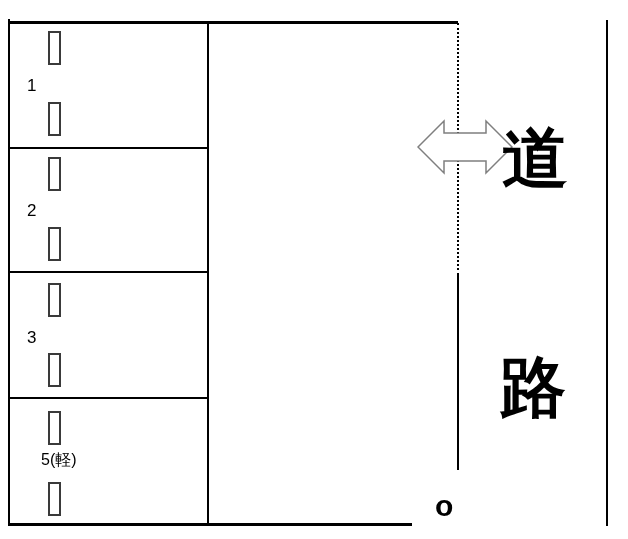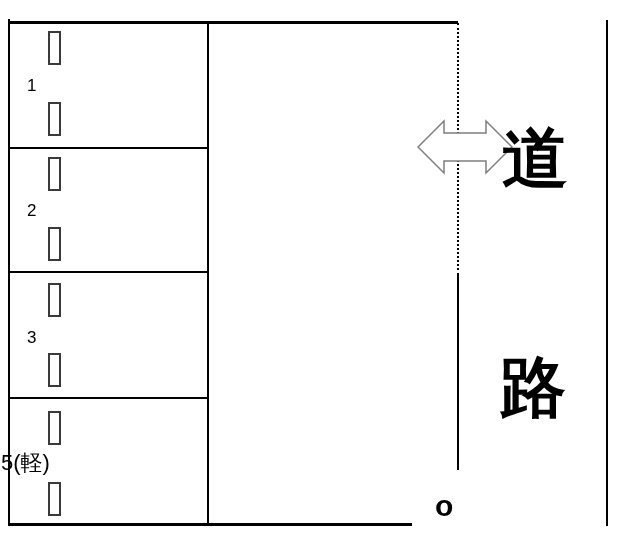--- a/index.html
+++ b/index.html
@@ -82,21 +82,21 @@
   <div class="stopper" style="left:48px; top:157px;"></div>
   <div class="stopper" style="left:48px; top:227px;"></div>
   <div class="space-label" style="left:27px; top:202px;">2</div>
 
   <div class="stopper" style="left:48px; top:283px;"></div>
   <div class="stopper" style="left:48px; top:353px;"></div>
   <div class="space-label" style="left:27px; top:329px;">3</div>
 
   <div class="stopper" style="left:48px; top:411px;"></div>
   <div class="stopper" style="left:48px; top:482px;"></div>
-  <div class="space-label" style="left:1px; top:452px; font-size:22px;">5(軽)</div>
+  <div class="space-label" style="left:1px; top:452px; font-size:16px;padding-left:40px;">5(軽)</div>
 
   <div class="dotted-line" style="left:457px; top:23px; height:247px;"></div>
   <div class="line" style="left:457px; top:273px; width:2px; height:197px;"></div>
 
   <div class="line" style="left:606px; top:20px; width:2px; height:506px;"></div>
 
   <svg class="arrow-svg" style="left:417px; top:118px;" width="97" height="59" viewBox="0 0 97 59">
     <polygon points="1,29 27,3 27,15 69,15 69,3 95,29 69,55 69,43 27,43 27,55" fill="#ffffff" stroke="#7f7f7f" stroke-width="1.5"></polygon>
   </svg>
 

